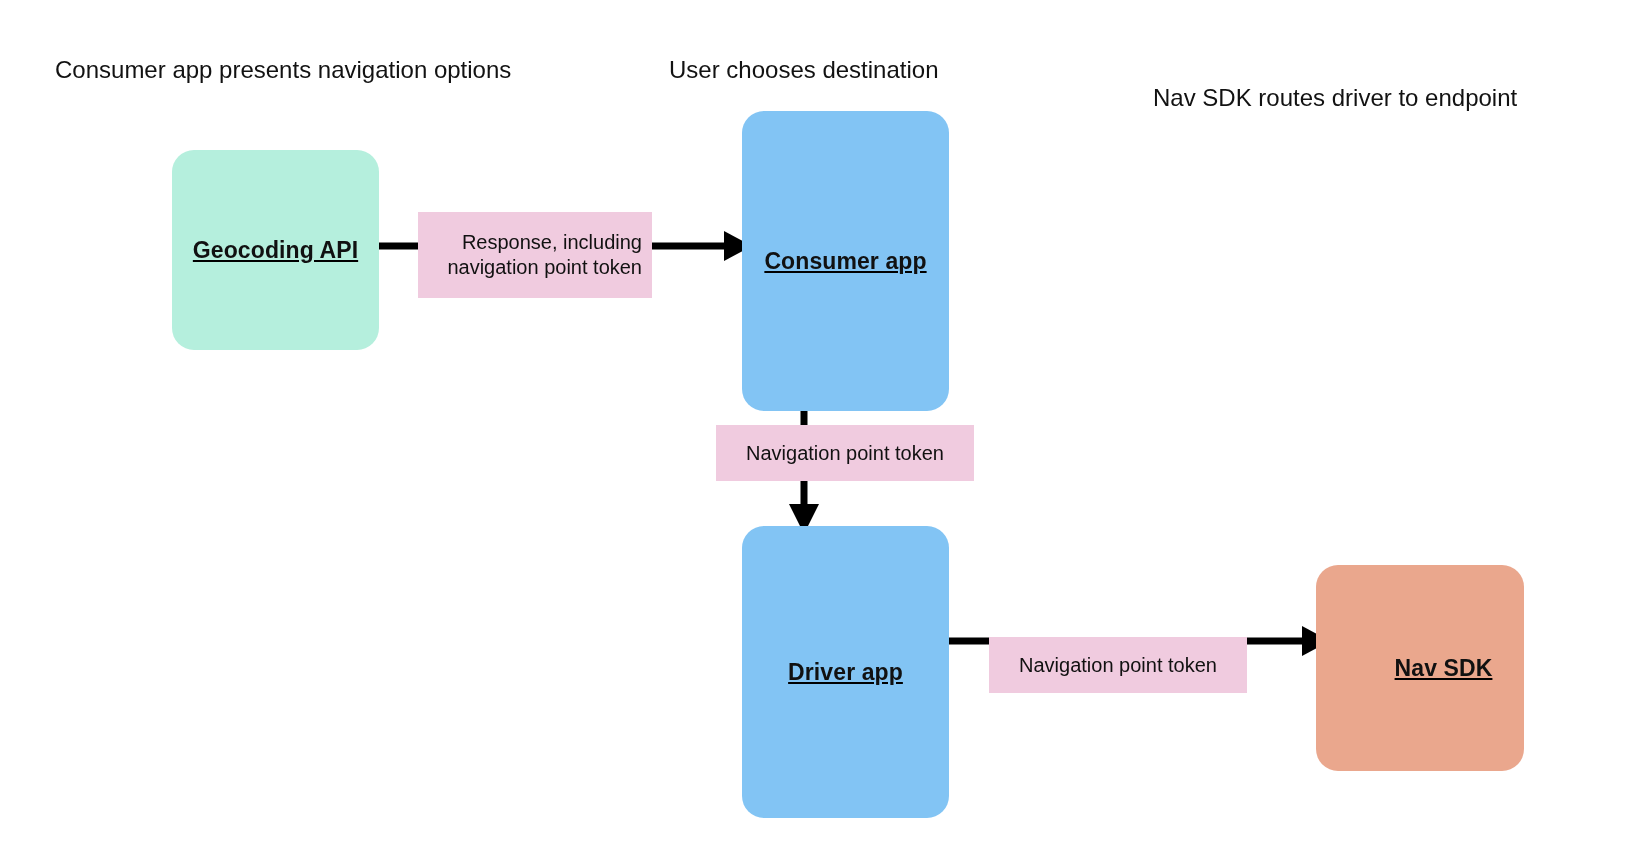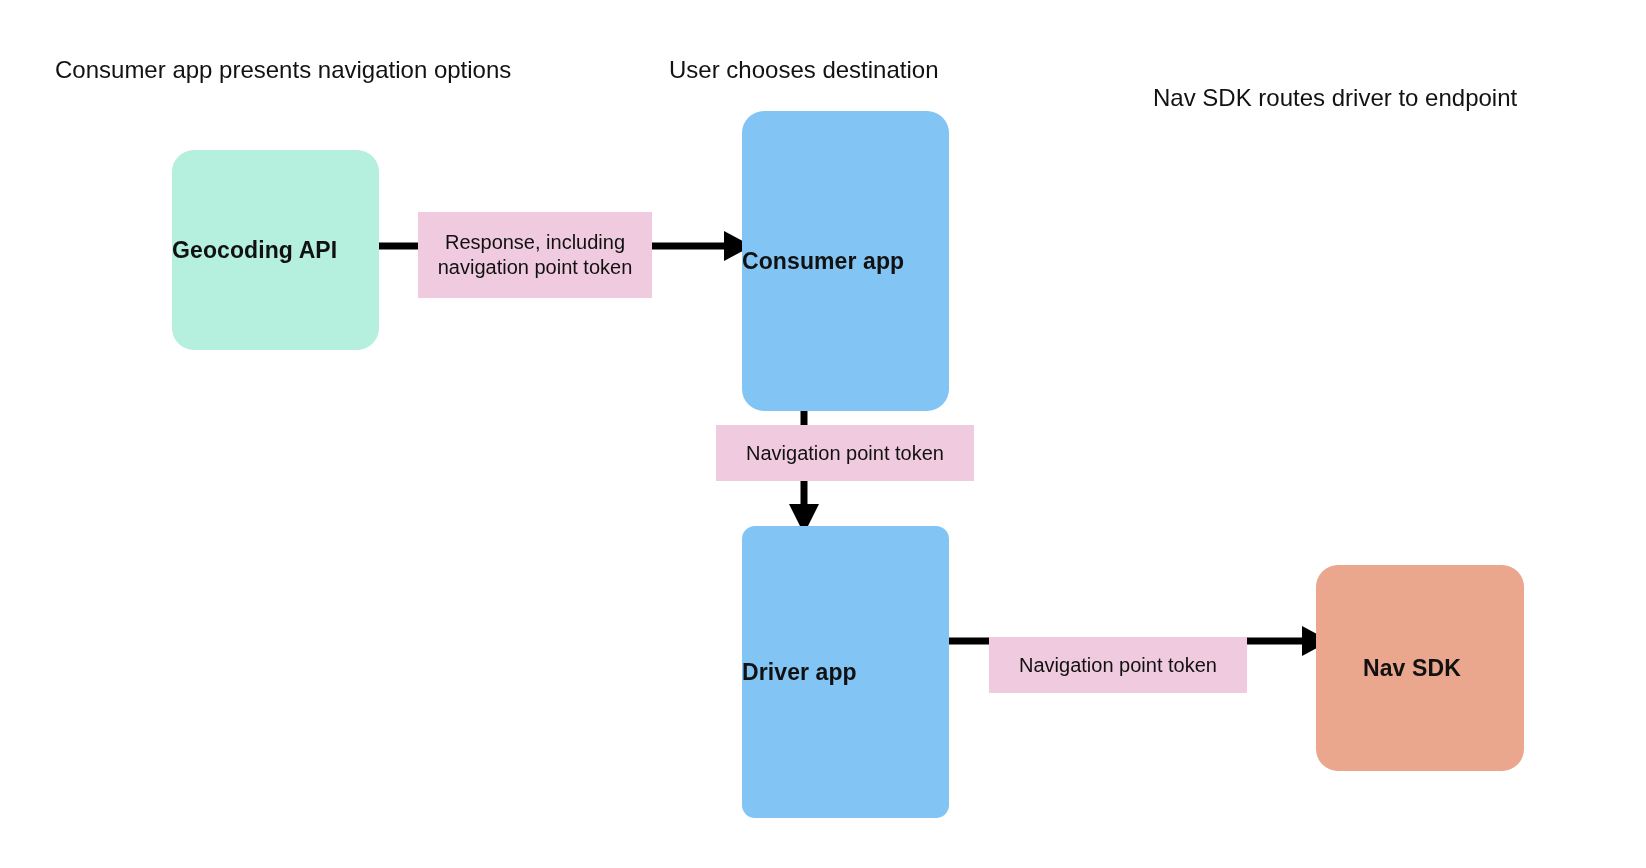--- a/index.html
+++ b/index.html
@@ -30,38 +30,40 @@
     font-weight: 400;
   }
 
   
   .node {
     position: absolute;
     box-sizing: border-box;
     border-radius: 22px;
     display: flex;
     align-items: center;
+    justify-content: center;
     text-align: center;
+    text-decoration: underline;
   }
   .node-label {
     font-size: 23px;
     font-weight: 700;
     color: #111111;
     line-height: 28px;
     letter-spacing: 0.1px;
   }
 
   
   .edge-label {
     position: absolute;
     box-sizing: border-box;
     display: flex;
     align-items: center;
     justify-content: center;
-    text-align: center;
+    text-align: right;
     z-index: 4;
   }
   .edge-label-text {
     font-size: 20px;
     line-height: 25px;
     color: #111111;
     font-weight: 400;
     padding: 0 10px;
   }
 
@@ -108,21 +110,21 @@
   </div>
 
   <div class="node" style="left:172px; top:150px; width:207px; height:200px; background:#b5efdd; z-index:3;">
     <span class="node-label">Geocoding API</span>
   </div>
 
   <div class="node" style="left:742px; top:111px; width:207px; height:300px; background:#82c4f4; z-index:3;">
     <span class="node-label">Consumer app</span>
   </div>
 
-  <div class="node" style="left:742px; top:526px; width:207px; height:292px; background:#82c4f4; z-index:3;border-radius:13px;">
+  <div class="node" style="left:742px; top:526px; width:207px; height:292px; background:#82c4f4; z-index:3;">
     <span class="node-label">Driver app</span>
   </div>
 
   <div class="node" style="left:1316px; top:565px; width:208px; height:206px; background:#eaa78d; z-index:3;padding-left:47px;">
     <span class="node-label">Nav SDK</span>
   </div>
 
   <div class="edge-label" style="left:418px; top:212px; width:234px; height:86px; background:#f0cbdf;">
     <span class="edge-label-text">Response, including navigation point token</span>
   </div>

